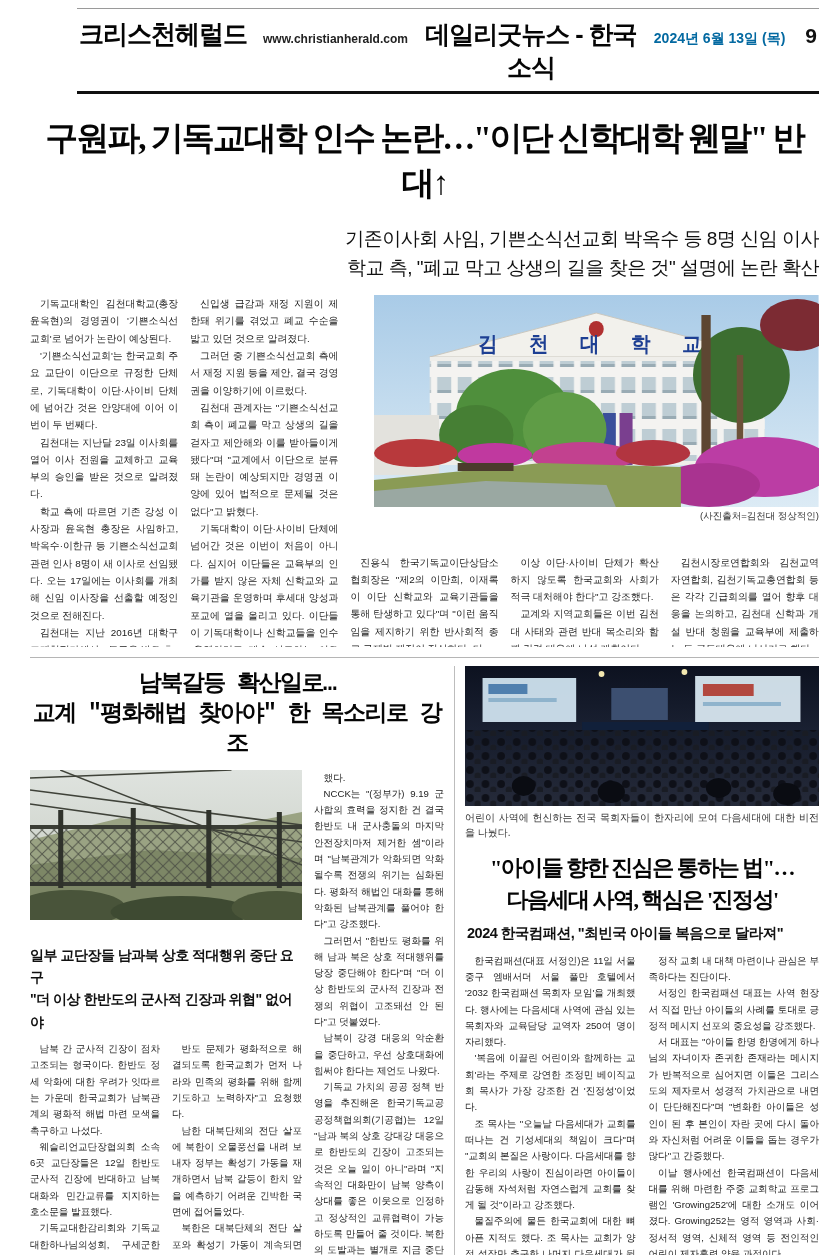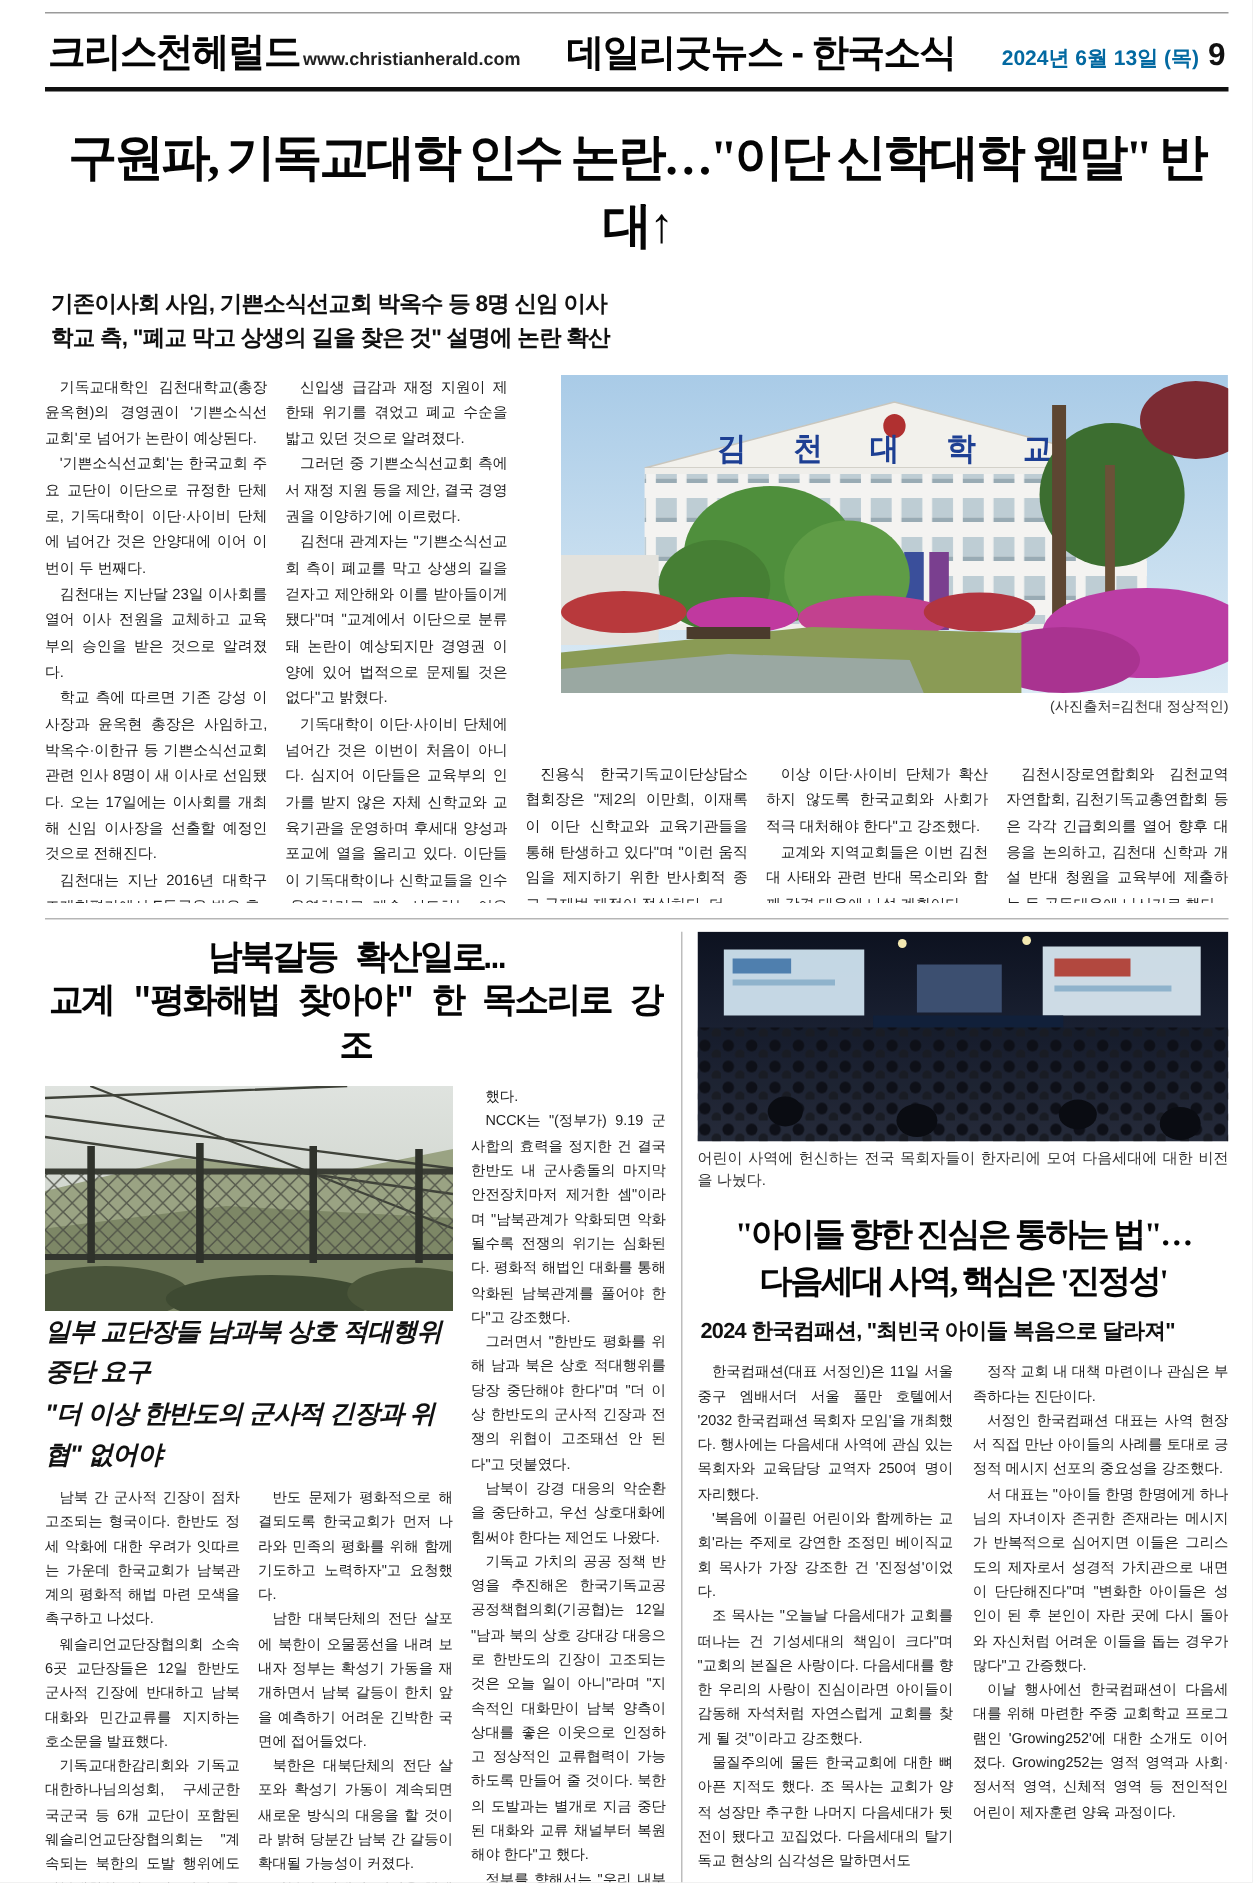--- a/index.html
+++ b/index.html
@@ -5,38 +5,39 @@
   * { margin:0; padding:0; box-sizing:border-box; }
   html,body { background:#e8e8e8; }
   .page {
     position:relative; width:835px; height:1255px; margin:0 auto;
     background:#ffffff; color:#1a1a1a;
     font-family:"Liberation Sans","DejaVu Sans",sans-serif;
     padding:8px 16px 0 30px; overflow:hidden;
   }
   
   .header {
-    display:flex; align-items:baseline; 
+    display:flex; align-items:baseline; gap:14px;
     border-top:1px solid #9a9a9a; border-bottom:3px solid #101010;
     padding:9px 2px 7px 2px;
+    margin-left:47px;
   }
   .masthead { font-size:25px; font-weight:900; letter-spacing:-1px; color:#050505; transform:scaleY(1.05); }
   .site-url { font-size:12px; font-weight:700; color:#222; margin-left:2px; }
   .section-title { flex:1; text-align:center; font-size:25px; font-weight:900; letter-spacing:-1px; color:#050505; }
   .date-box { font-size:14px; font-weight:700; color:#0369a1; }
   .page-num { font-size:21px; font-weight:700; color:#111; margin-left:6px; }
   
   .a1-headline {
     font-family:"Liberation Serif","DejaVu Serif",serif;
     font-size:33px; font-weight:700; letter-spacing:-2px;
     text-align:center; margin:22px 0 18px 0; color:#050505;
   }
   .a1-subhead {
-    font-size:15px; font-weight:700; letter-spacing:-0.5px; line-height:1.55;
-    color:#111; margin:0 0 12px 4px;
+    font-size:19px; font-weight:400; letter-spacing:-0.5px; line-height:1.55;
+    color:#111; margin:0 0 12px 4px;text-align:right;
   }
   .a1-grid {
     display:grid; grid-template-columns:repeat(5,1fr); grid-template-rows:auto auto;
     column-gap:13px; row-gap:10px; height:352px; overflow:hidden;gap:12px;
   }
   .col-text { font-size:9.9px; line-height:1.75; text-align:justify; color:#222; overflow:hidden; }
   .col-text .para { text-indent:1em; }
   .a1-c1 { grid-column:1; grid-row:1 / span 2; }
   .a1-c2 { grid-column:2; grid-row:1 / span 2; }
   .a1-photo-wrap { grid-column:3 / 6; grid-row:1;margin-left:24px; }
@@ -55,21 +56,21 @@
   .a2-headline {
     font-family:Liberation Mono, monospace;
     font-size:23px; font-weight:700; letter-spacing:-1.5px; line-height:1.3;
     text-align:center; color:#050505; margin:4px 0 10px 0;
   }
   .a2-grid {
     display:grid; grid-template-columns:repeat(3,1fr); grid-template-rows:auto 1fr;
     column-gap:12px; row-gap:8px; height:585px; overflow:hidden;
   }
   .a2-media { grid-column:1 / 3; grid-row:1; }
-  .a2-subhead { font-size:17px; font-weight:800; letter-spacing:-0.5px; line-height:1.6; color:#111; margin-top:0;font-style:italic; }
+  .a2-subhead { font-size:14px; font-weight:800; letter-spacing:-0.5px; line-height:1.6; color:#111; margin-top:24px; }
   .a2-c1 { grid-column:1; grid-row:2; }
   .a2-c2 { grid-column:2; grid-row:2; }
   .a2-c3 { grid-column:3; grid-row:1 / span 2; }
   .b-col { font-size:9.6px; line-height:1.7; text-align:justify; color:#222; overflow:hidden; }
   .b-col .para { text-indent:1em; }
   .a3-headline {
     font-family:"Liberation Serif","DejaVu Serif",serif;
     font-size:22px; font-weight:700; letter-spacing:-1.5px; line-height:1.45;
     text-align:center; color:#050505; margin:12px 0 8px 0;
   }

